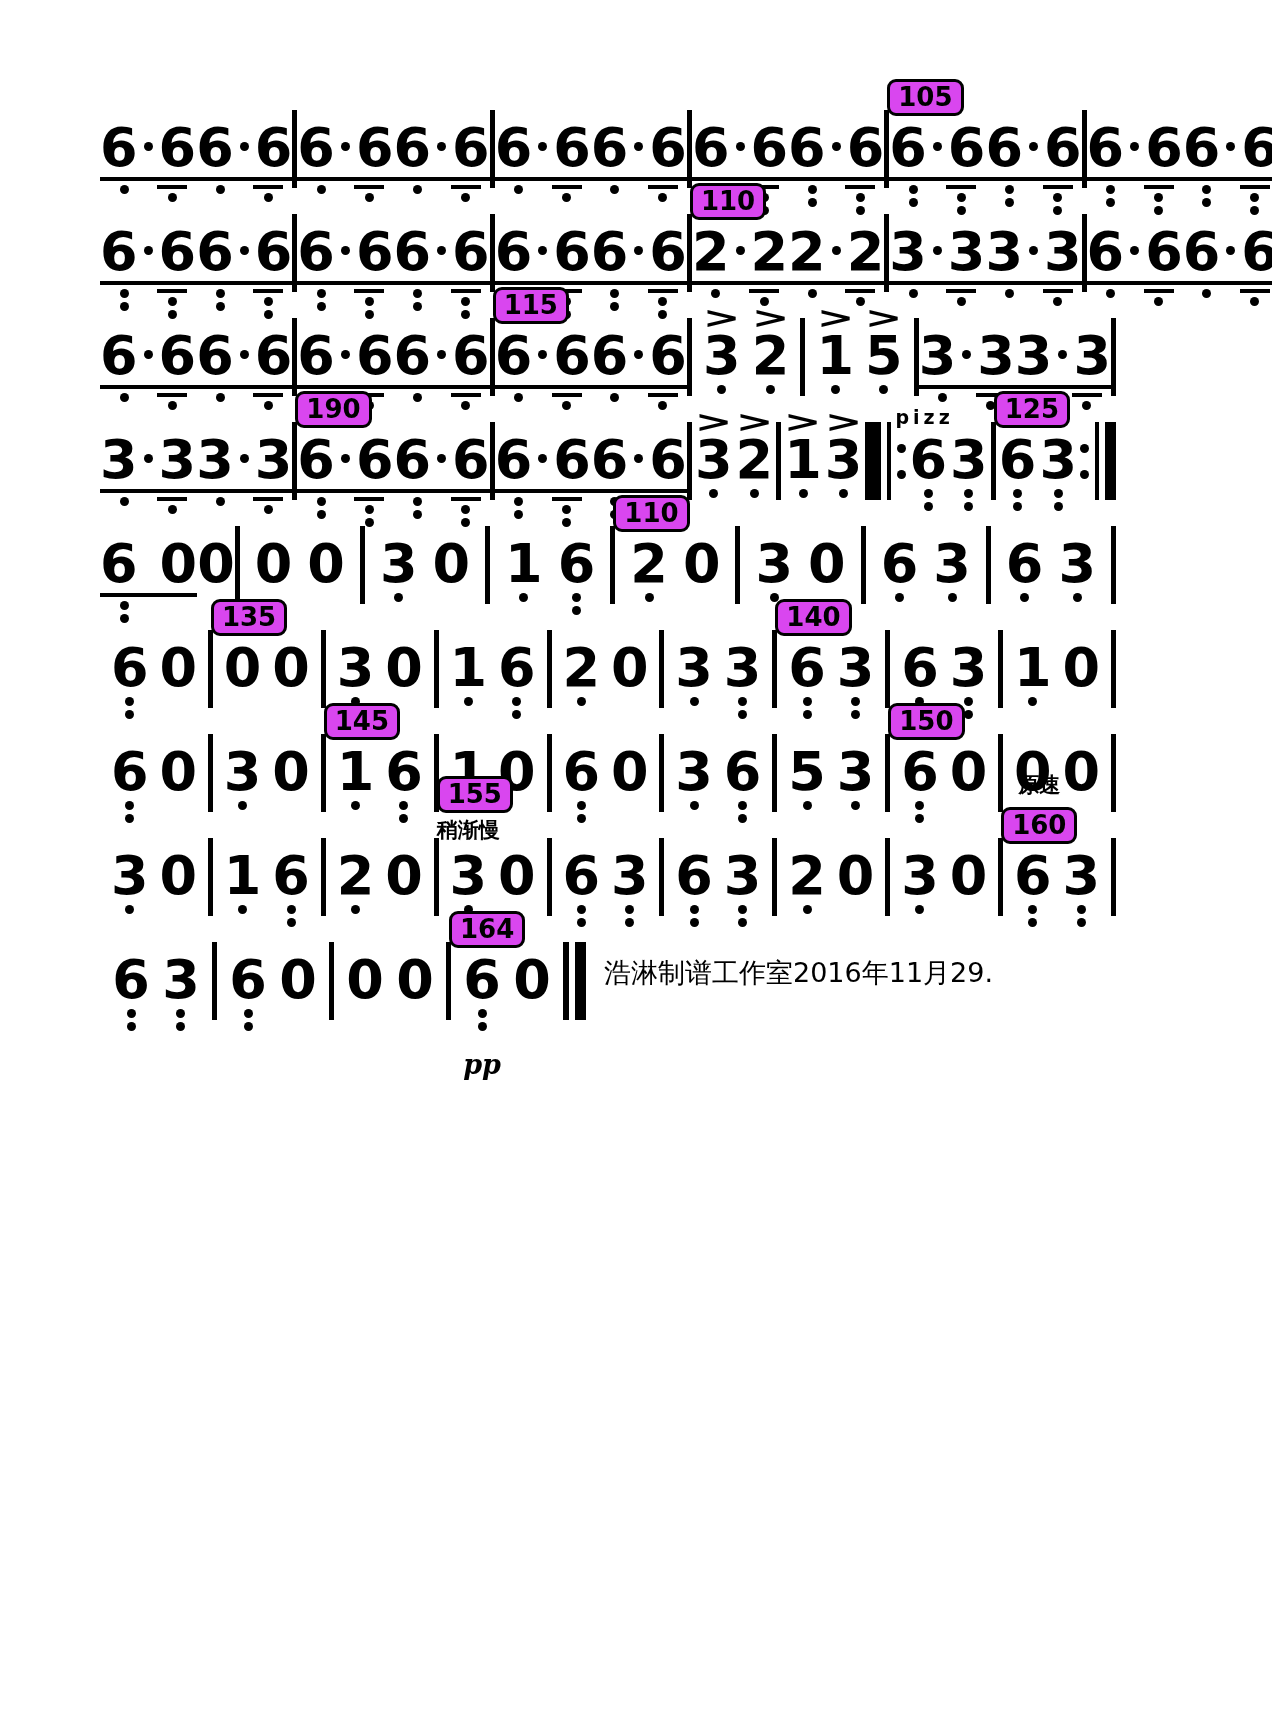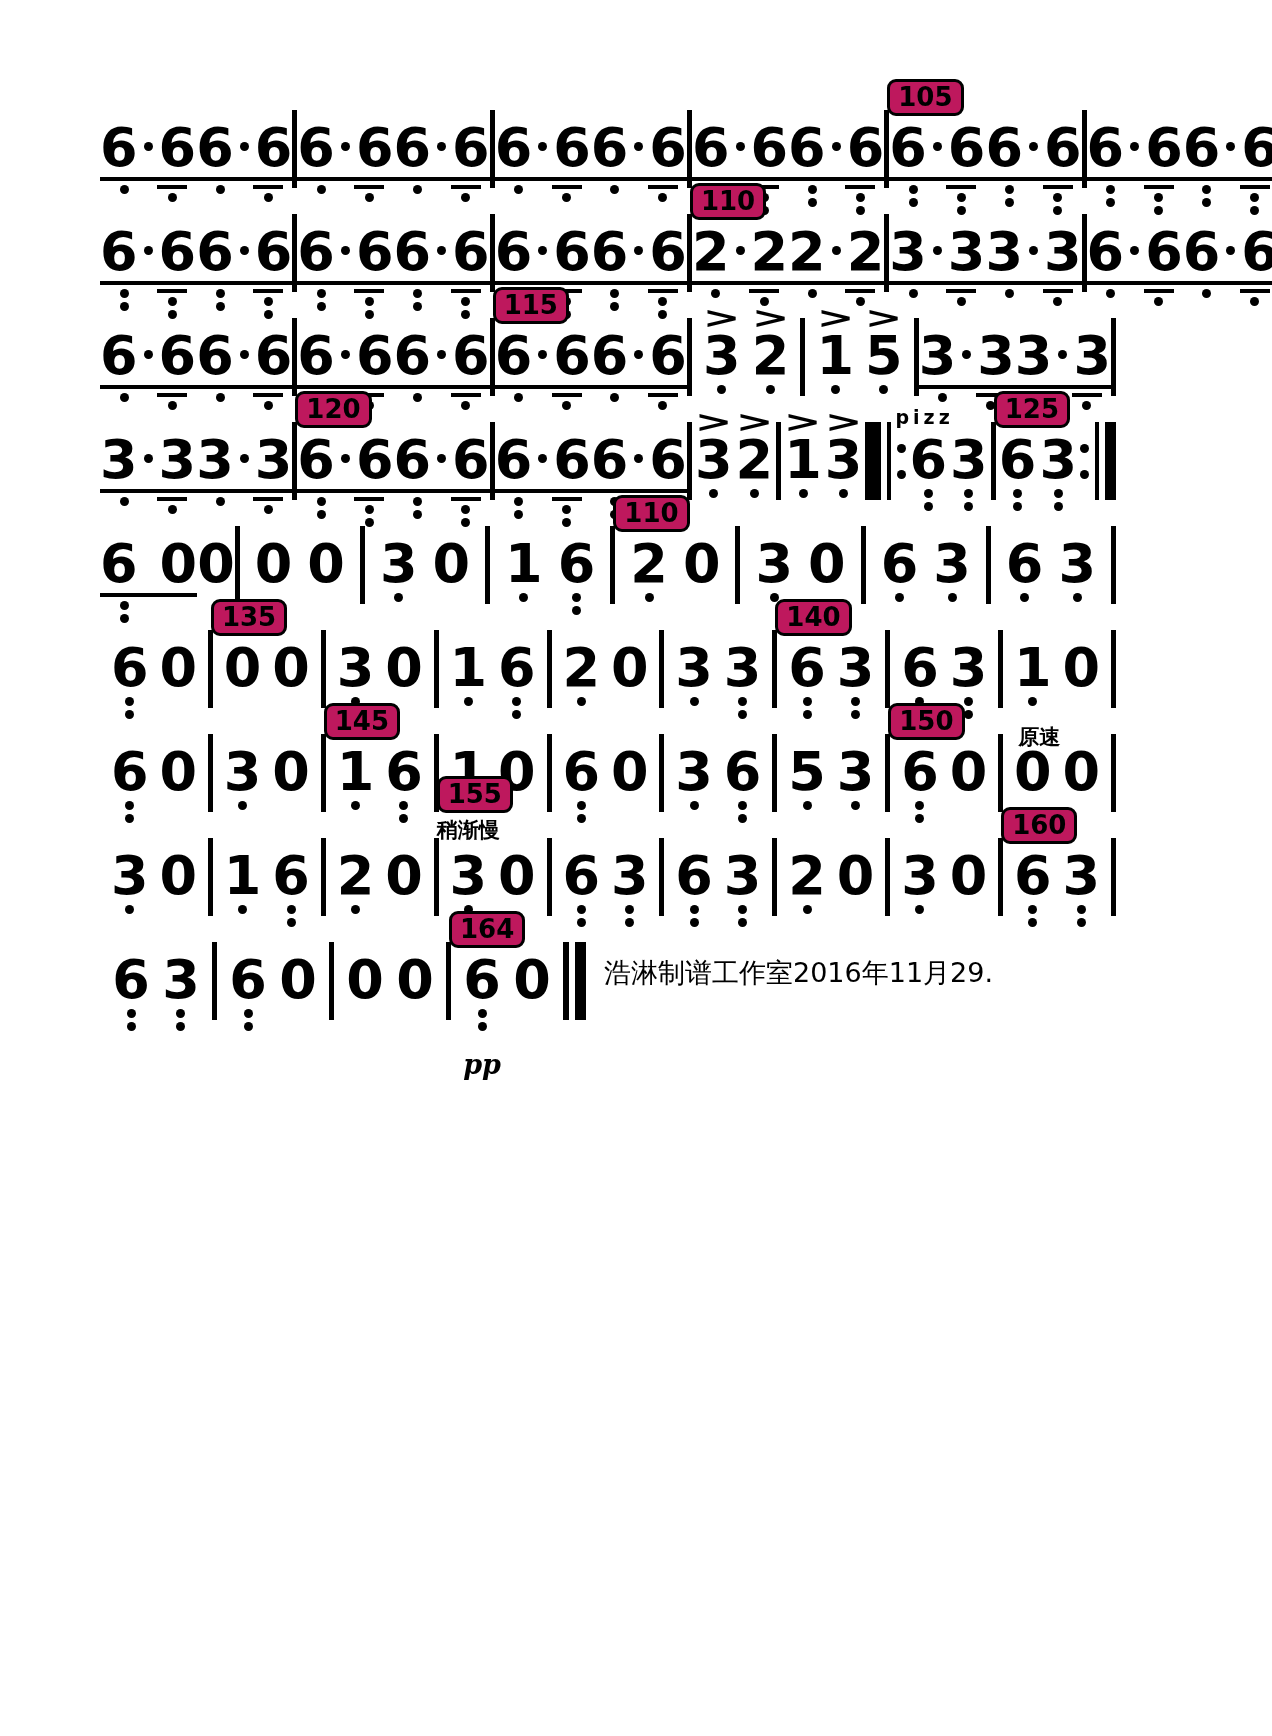--- a/index.html
+++ b/index.html
@@ -33,21 +33,21 @@
   .rpt{display:flex;align-items:center;gap:6px;margin-top:14px;flex:0 0 auto;}
   .rpt .thick{width:11px;height:78px;background:#000;}
   .rpt .thin{width:4px;height:78px;background:#000;}
   .rdots{display:flex;flex-direction:column;gap:17px;}
   .fin{display:flex;gap:6px;margin-top:14px;flex:0 0 auto;}
   .fin .a{width:6px;height:78px;background:#000;}
   .fin .b{width:11px;height:78px;background:#000;}
   
   .mtop{position:absolute;left:-2px;top:20px;transform:translateY(-100%);display:flex;flex-direction:column;align-items:flex-start;gap:3px;z-index:3;}
   .mtop.inline{align-items:center;gap:8px;}
-  .badge{border:3px solid #000;border-radius:9px;padding:0 8px;font-size:26px;font-weight:700;line-height:31px;background:#be185d;white-space:nowrap;margin-top:48px;}
+  .badge{border:3px solid #000;border-radius:9px;padding:0 8px;font-size:26px;font-weight:700;line-height:31px;background:#d946ef;white-space:nowrap;}
   .tempo{font-size:21px;font-weight:700;white-space:nowrap;}
   
   .credits{display:flex;margin-left:18px;margin-top:26px;font-size:27px;line-height:37px;font-weight:400;}
 </style>
 </head>
 <body>
 
 <div class="page">
   <div class="score" id="score">
       <div class="row">
@@ -898,21 +898,21 @@
                 <span class="dots">
                   <span class="odot"></span>
                 </span>
               </span>
             </span>
           </span>
         </div>
         <span class="bar"></span>
         <div class="measure">
           <span class="mtop">
-            <span class="badge">120</span>
+            <span class="badge">190</span>
           </span>
           <span class="grp">
             <span class="line1">
               <span class="digit">6</span>
               <span class="sepdot"></span>
               <span class="digit">6</span>
             </span>
             <span class="beam"></span>
             <span class="sub">
               <span class="cell">

